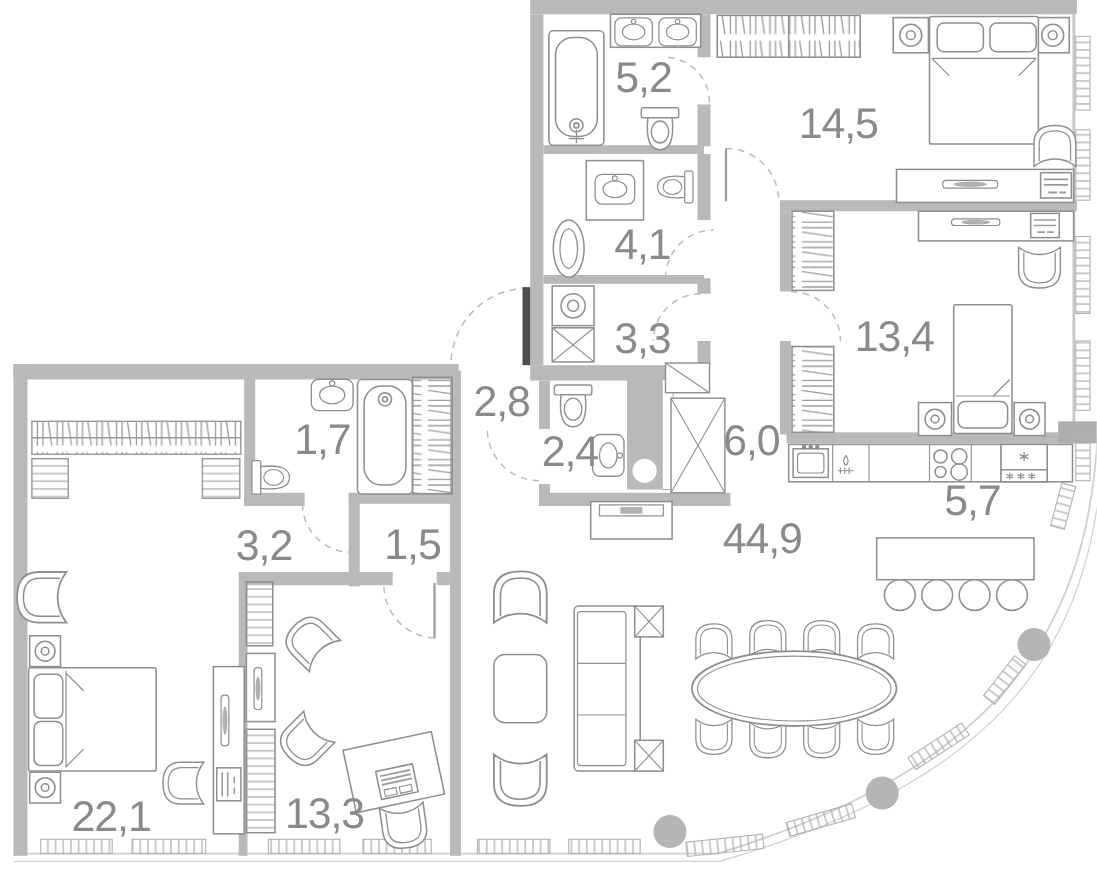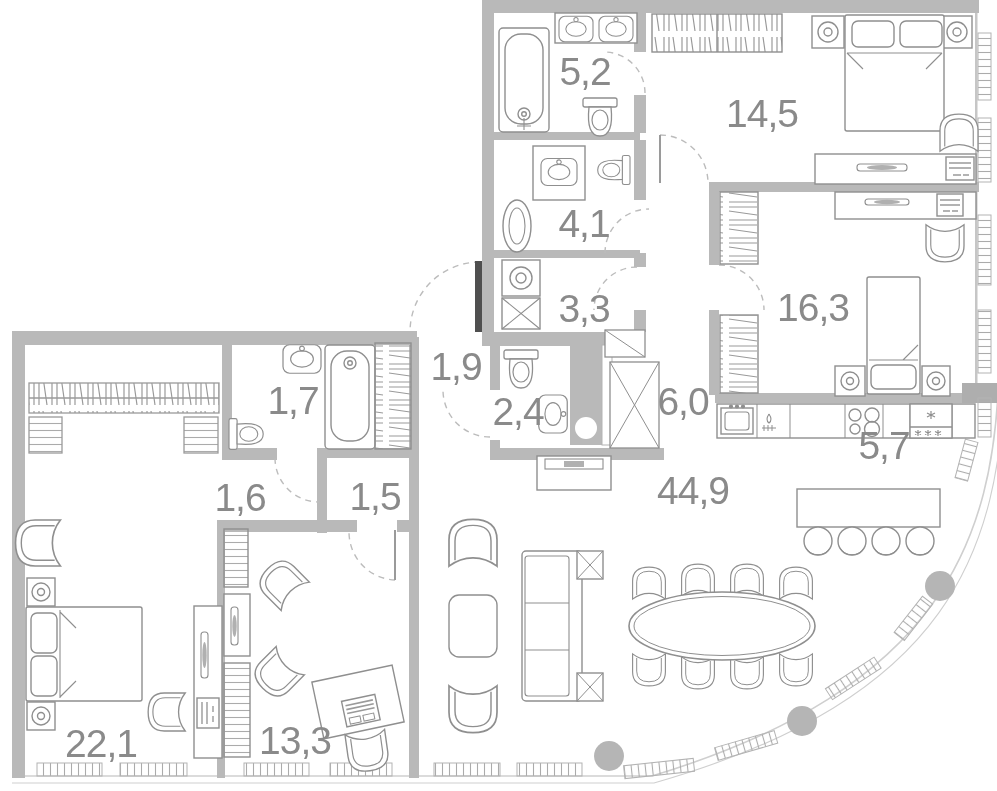--- a/index.html
+++ b/index.html
@@ -331,24 +331,24 @@
   </g>
   <use href="#chair" transform="translate(272,585) rotate(-45)"></use>
   <use href="#chair" transform="translate(267,672) rotate(-135)"></use>
   <use href="#chair" transform="translate(355,748) rotate(172)"></use>
 </svg>
 
   <div class="lbl" style="left:573px;top:71px">5,2</div>
   <div class="lbl" style="left:750px;top:113px">14,5</div>
   <div class="lbl" style="left:572px;top:223px">4,1</div>
   <div class="lbl" style="left:572px;top:308px">3,3</div>
-  <div class="lbl" style="left:801px;top:307px">16,3</div>
-  <div class="lbl" style="left:444px;top:366px">1,9</div>
+  <div class="lbl" style="left:801px;top:307px">13,4</div>
+  <div class="lbl" style="left:444px;top:366px">2,8</div>
   <div class="lbl" style="left:281px;top:400px">1,7</div>
   <div class="lbl" style="left:506px;top:411px">2,4</div>
   <div class="lbl" style="left:671px;top:401px">6,0</div>
-  <div class="lbl" style="left:872px;top:445px">5,7</div>
-  <div class="lbl" style="left:228px;top:497px">1,6</div>
+  <div class="lbl" style="left:872px;top:456px">5,7</div>
+  <div class="lbl" style="left:228px;top:497px">3,2</div>
   <div class="lbl" style="left:363px;top:496px">1,5</div>
   <div class="lbl" style="left:681px;top:490px">44,9</div>
   <div class="lbl" style="left:89px;top:743px">22,1</div>
   <div class="lbl" style="left:283px;top:740px">13,3</div>
 </div>
 
 </body></html>

